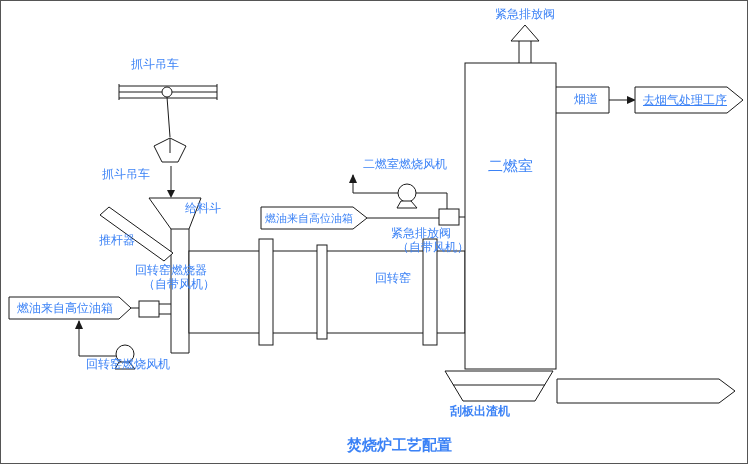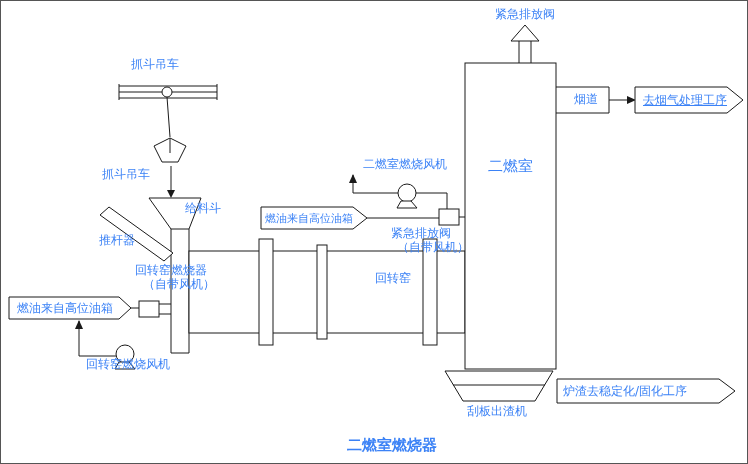--- a/index.html
+++ b/index.html
@@ -151,17 +151,16 @@
   <div class="lbl" style="left:85px;top:357px;">回转窑燃烧风机</div>
   <div class="lbl" style="left:374px;top:271px;">回转窑</div>
   <div class="lbl" style="left:362px;top:157px;">二燃室燃烧风机</div>
   <div class="lbl small" style="left:264px;top:212px;">燃油来自高位油箱</div>
   <div class="lbl" style="left:390px;top:226px;">紧急排放阀</div>
   <div class="lbl" style="left:396px;top:240px;">（自带风机）</div>
   <div class="lbl big" style="left:487px;top:157px;">二燃室</div>
   <div class="lbl" style="left:494px;top:7px;">紧急排放阀</div>
   <div class="lbl" style="left:573px;top:92px;">烟道</div>
   <div class="lbl" style="left:642px;top:93px;text-decoration:underline;">去烟气处理工序</div>
-  <div class="lbl" style="left:562px;top:384px;">炉渣去稳定化/固化工序</div>
-  <div class="lbl" style="left:466px;top:404px;">刮板出渣机</div>
-  <div class="lbl big bold" style="left:346px;top:436px;">二燃室燃烧器</div>
+  <div class="lbl" style="left:449px;top:404px;font-weight:bold;">刮板出渣机</div>
+  <div class="lbl big bold" style="left:346px;top:436px;">焚烧炉工艺配置</div>
 
 </div>
 
 </body></html>

